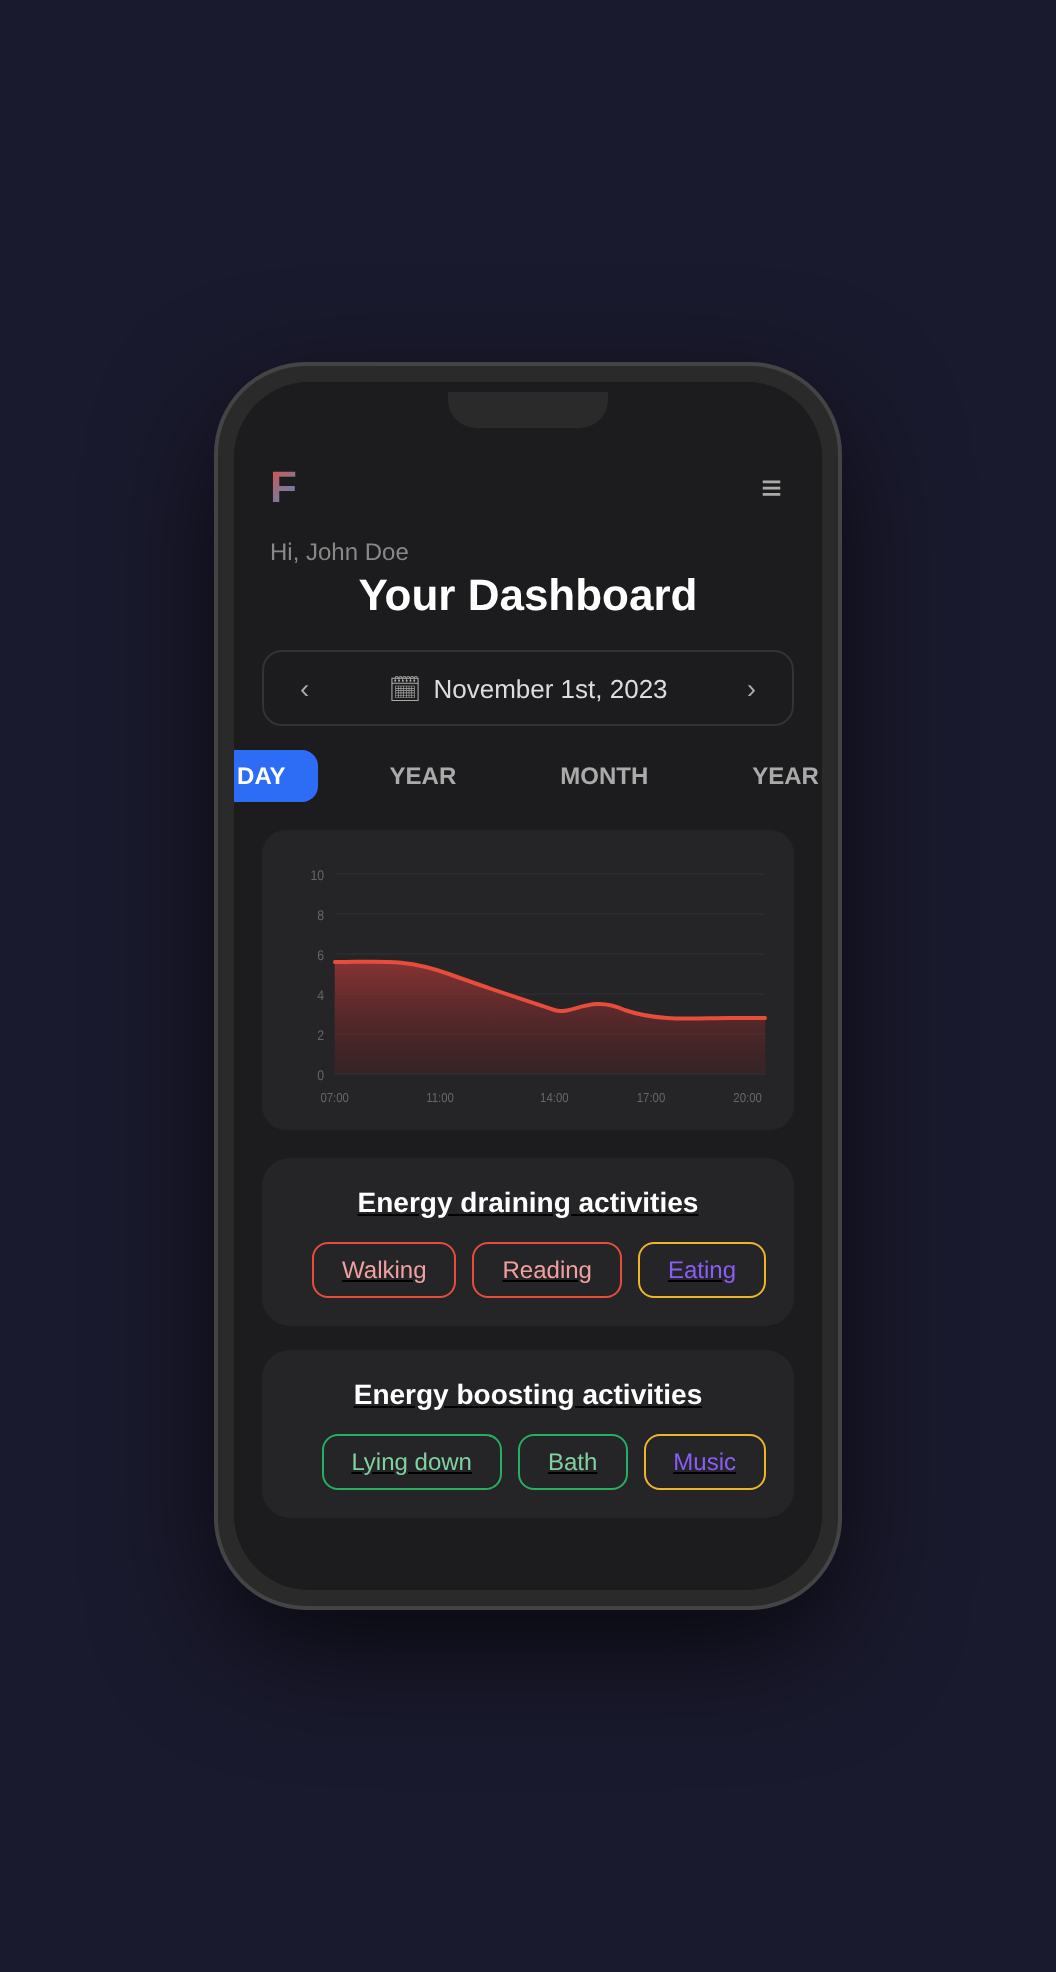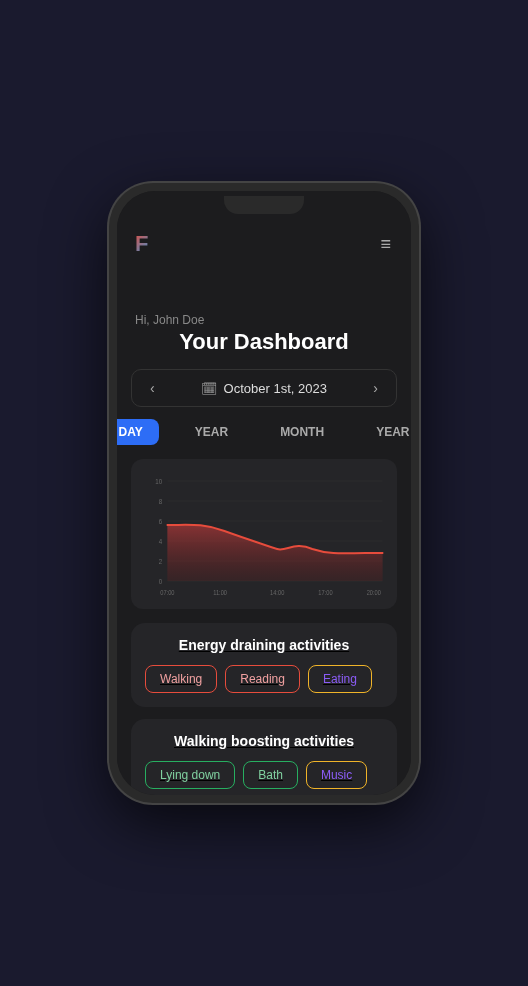--- a/index.html
+++ b/index.html
@@ -70,21 +70,20 @@
       cursor: pointer;
       letter-spacing: 2px;
     }
     .header-section {
       padding: 4px 18px 14px;
     }
     .greeting {
       color: #888;
       font-size: 12px;
       margin-bottom: 2px;
-      margin-top: 44px;
     }
     .dashboard-title {
       color: #ffffff;
       font-size: 22px;
       font-weight: 700;
       text-align: center;
     }
     .date-nav {
       display: flex;
       align-items: center;
@@ -158,21 +157,21 @@
       color: #ffffff;
       font-size: 14px;
       font-weight: 700;
       text-align: center;
       margin-bottom: 12px;
     }
     .activity-tags {
       display: flex;
       gap: 8px;
       flex-wrap: wrap;
-      justify-content: flex-start;
+      justify-content: flex-end;
     }
     .activity-tag {
       padding: 6px 14px;
       border-radius: 8px;
       font-size: 12px;
       font-weight: 500;
       color: #fff;
       border: 1.5px solid;
       background: transparent;
       cursor: pointer;
@@ -199,21 +198,21 @@
 
       <div class="header-section">
         <div class="greeting">Hi, John Doe</div>
         <div class="dashboard-title">Your Dashboard</div>
       </div>
 
       <div class="date-nav">
         <span class="date-arrow">‹</span>
         <div class="date-display">
           <span class="calendar-icon">🗓</span>
-          <span>October 1st, 2023</span>
+          <span>November 1st, 2023</span>
         </div>
         <span class="date-arrow">›</span>
       </div>
 
       <div class="period-tabs">
         <button class="period-tab active">DAY</button>
         <button class="period-tab">YEAR</button>
         <button class="period-tab">MONTH</button>
         <button class="period-tab">YEAR</button>
       </div>
@@ -258,21 +257,21 @@
       <div class="section-card">
         <div class="section-title">Energy draining activities</div>
         <div class="activity-tags">
           <span class="activity-tag tag-red">Walking</span>
           <span class="activity-tag tag-red">Reading</span>
           <span class="activity-tag tag-yellow">Eating</span>
         </div>
       </div>
 
       <div class="section-card">
-        <div class="section-title">Walking boosting activities</div>
+        <div class="section-title">Energy boosting activities</div>
         <div class="activity-tags">
           <span class="activity-tag tag-green">Lying down</span>
           <span class="activity-tag tag-green">Bath</span>
           <span class="activity-tag tag-yellow">Music</span>
         </div>
       </div>
 
       <div class="bottom-spacer"></div>
     </div>
   </div>

